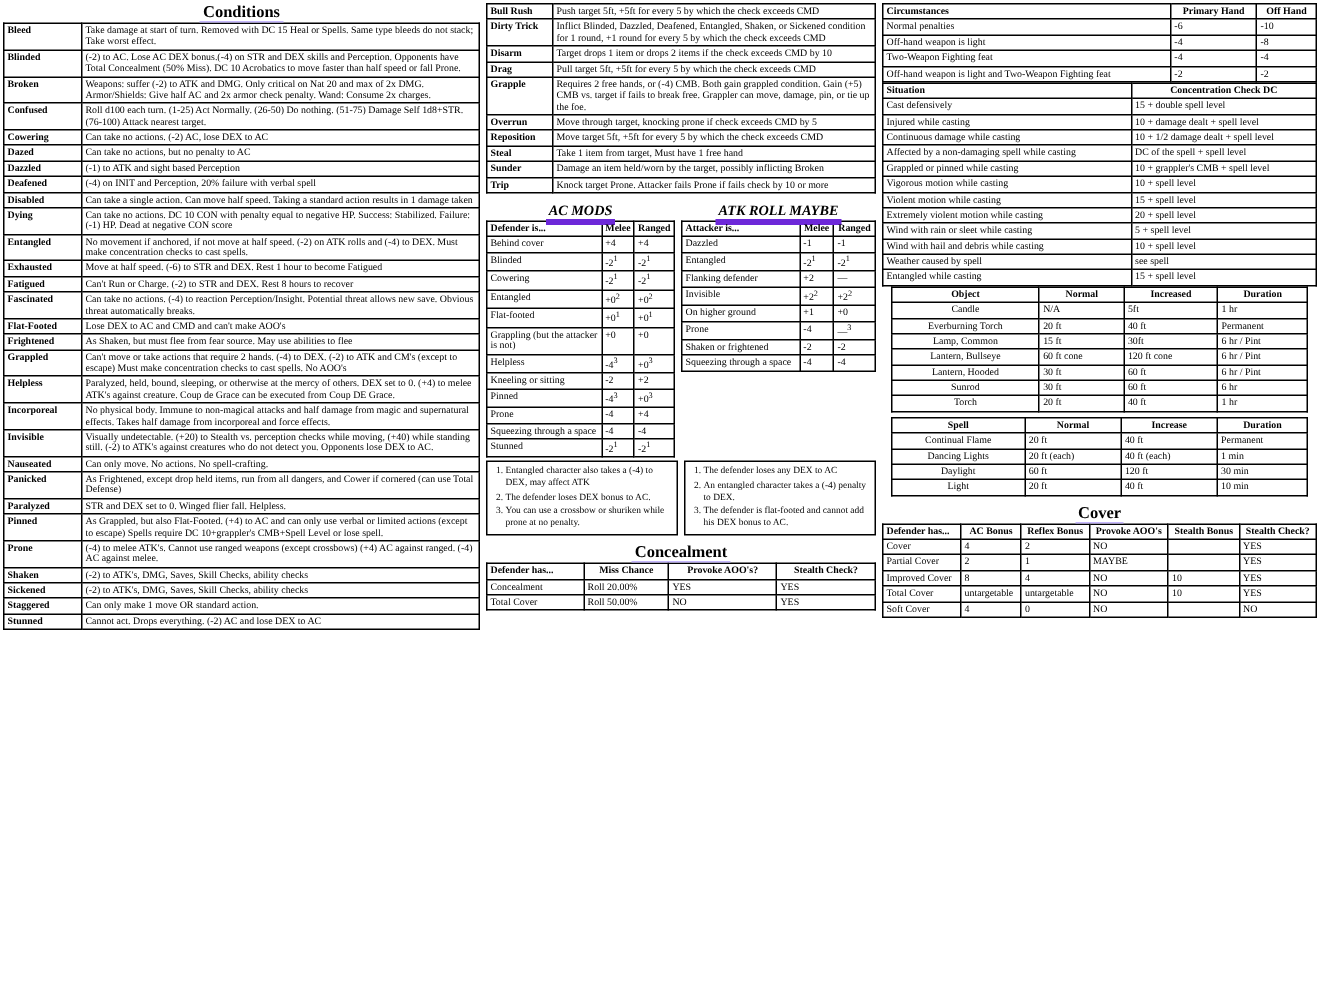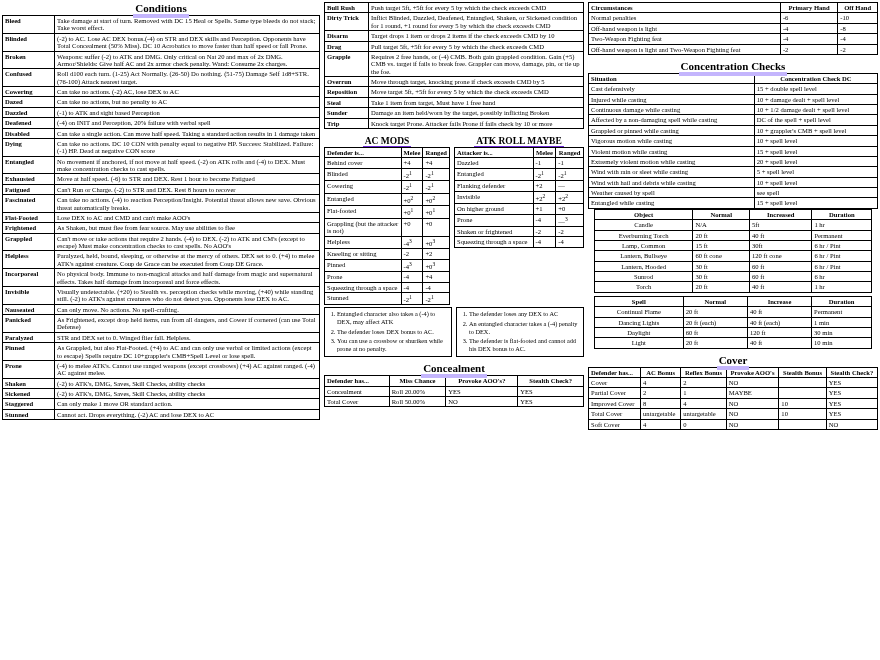--- a/index.html
+++ b/index.html
@@ -25,28 +25,28 @@
   .col-mid  { width: 260px; flex: 0 0 260px; }
   .col-right{ width: 290px; flex: 0 0 290px; }
 
   h2.sec {
     text-align: center;
     font-size: 11px;
     font-weight: bold;
     margin: 0 0 1px 0;
     font-family: "Liberation Serif", serif;
   }
-  h2.sec span { border-bottom: 4px solid #c4b5fd; padding: 0 2px; text-align: center; }
+  h2.sec span { border-bottom: 1px solid #c4b5fd; padding: 0 2px; text-align: center; }
   h3.sub {
     text-align: center;
     font-size: 9.5px;
     font-weight: bold;
     margin: 3px 0 1px 0;
   }
-  h3.sub span { border-bottom: 1px solid #6d28d9; padding: 0 2px; }
+  h3.sub span { border-bottom: 4px solid #6d28d9; padding: 0 2px; font-style: italic; }
 
   table {
     border-collapse: collapse;
     width: 100%;
     font-size: 6.6px;
     line-height: 1.12;
   }
   table.bordered td, table.bordered th {
     border: 1px solid #000;
     padding: 1px 2px;
@@ -454,21 +454,20 @@
             <td class="ctr">-4</td>
           </tr>
           <tr>
             <td>Off-hand weapon is light and Two-Weapon Fighting feat</td>
             <td class="ctr">-2</td>
             <td class="ctr">-2</td>
           </tr>
         </tbody>
     </table>
 
-    <h2 class="sec" style="margin-top:5px;"><span>Concentration Checks</span></h2>
     <table class="bordered">
       <thead>
           <tr id="conc-head">
             <th style="text-align: left;">Situation</th>
             <th>Concentration Check DC</th>
           </tr>
         </thead>
       <tbody id="conc-body">
           <tr>
             <td>Cast defensively</td>

